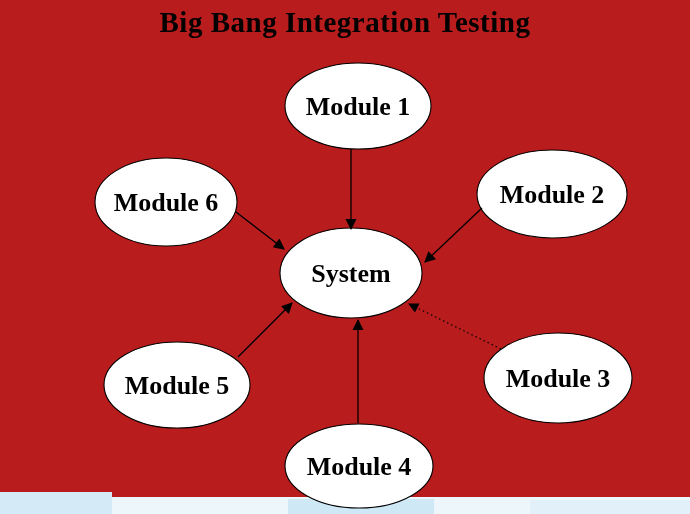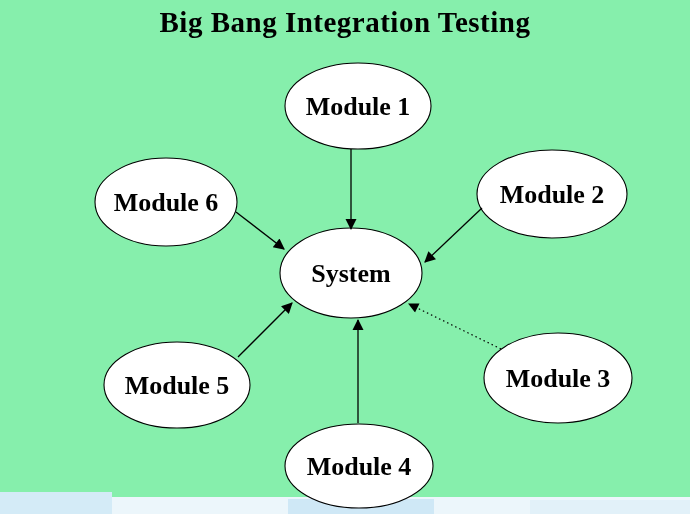--- a/index.html
+++ b/index.html
@@ -4,21 +4,21 @@
 <style>
   html, body {
     margin: 0;
     padding: 0;
     background: #ffffff;
   }
   #stage {
     position: relative;
     width: 690px;
     height: 514px;
-    background: #86efac;
+    background: #b91c1c;
     overflow: hidden;
     font-family: "Liberation Serif", "DejaVu Serif", serif;
   }
   #diagram-title {
     position: absolute;
     top: 6px;
     left: 0;
     width: 100%;
     text-align: center;
     font-size: 29px;

